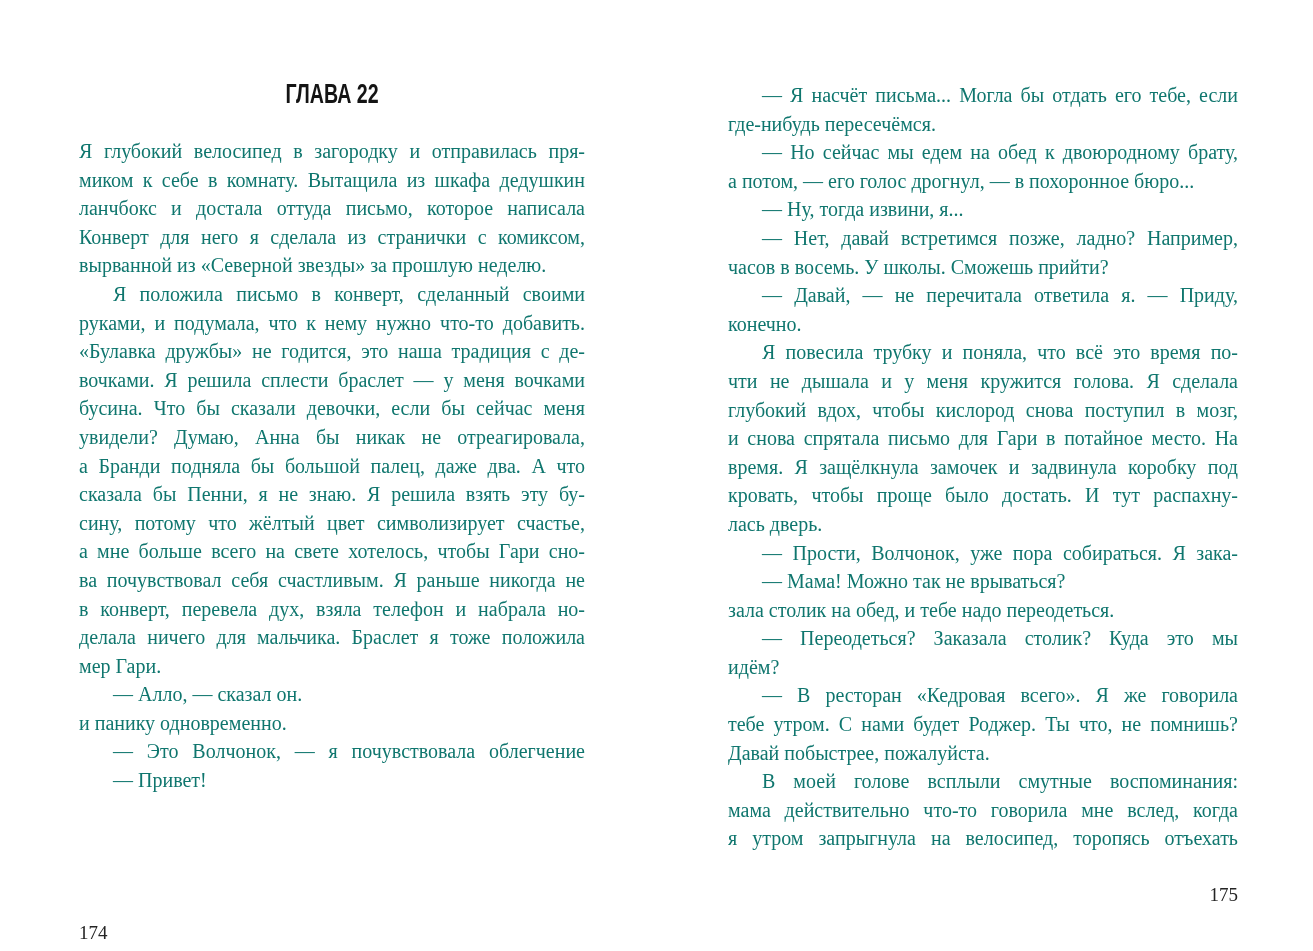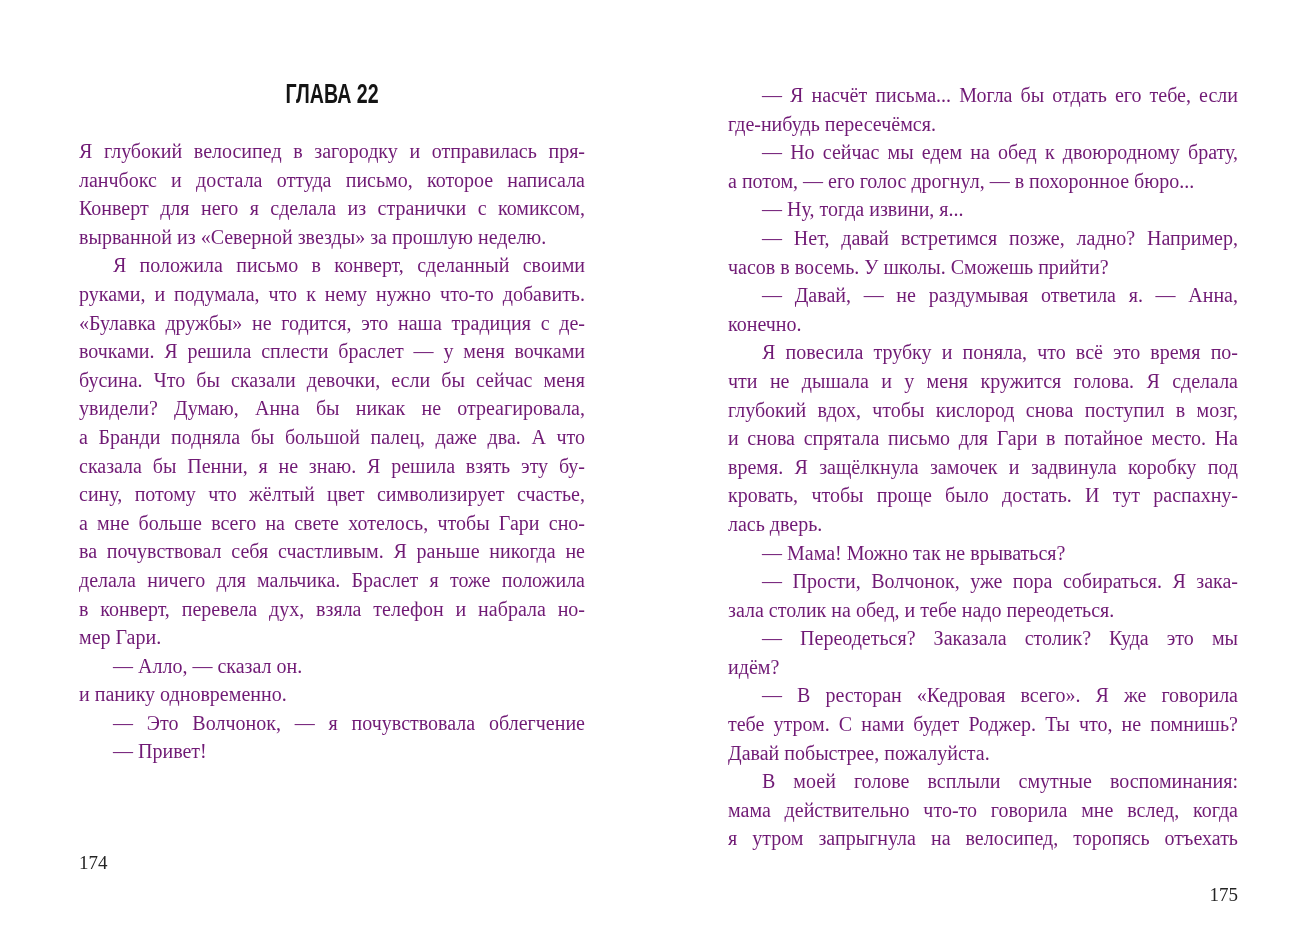--- a/index.html
+++ b/index.html
@@ -30,86 +30,87 @@
   }
 
   .body-text { width: 100%; }
   .line {
     font-size: 20px;
     line-height: 28.6px;
     height: 28.6px;
     overflow: hidden;
     text-align: justify;
     text-align-last: justify;
-    color: #701a75;
+    color: #0f766e;
   }
   .line.end { text-align: right; text-align-last: left; }
   .line.indent { padding-left: 34px; }
 
   .pagenum {
     position: absolute;
     font-size: 19px;
     line-height: 22px;
     color: #242424;
   }
-  .pagenum-left  { left: 0; top: 770px; }
+  .pagenum-left  { left: 0; top: 840px; }
   .pagenum-right { right: 0; top: 803px; text-align: right; }
 </style>
 </head>
 <body>
 
 <div class="page page-left">
   <h1 class="chapter-title">ГЛАВА 22</h1>
   <div class="body-text">
       <div class="line">Я глубокий велосипед в загородку и отправилась пря-</div>
+      <div class="line">миком к себе в комнату. Вытащила из шкафа дедушкин</div>
       <div class="line">ланчбокс и достала оттуда письмо, которое написала</div>
       <div class="line">Конверт для него я сделала из странички с комиксом,</div>
       <div class="line end">вырванной из «Северной звезды» за прошлую неделю.</div>
       <div class="line indent">Я положила письмо в конверт, сделанный своими</div>
       <div class="line">руками, и подумала, что к нему нужно что-то добавить.</div>
       <div class="line">«Булавка дружбы» не годится, это наша традиция с де-</div>
       <div class="line">вочками. Я решила сплести браслет — у меня вочками</div>
       <div class="line">бусина. Что бы сказали девочки, если бы сейчас меня</div>
       <div class="line">увидели? Думаю, Анна бы никак не отреагировала,</div>
       <div class="line">а Бранди подняла бы большой палец, даже два. А что</div>
       <div class="line">сказала бы Пенни, я не знаю. Я решила взять эту бу-</div>
       <div class="line">сину, потому что жёлтый цвет символизирует счастье,</div>
       <div class="line">а мне больше всего на свете хотелось, чтобы Гари сно-</div>
       <div class="line">ва почувствовал себя счастливым. Я раньше никогда не</div>
+      <div class="line">в конверт, перевела дух, взяла телефон и набрала но-</div>
       <div class="line">делала ничего для мальчика. Браслет я тоже положила</div>
-      <div class="line">в конверт, перевела дух, взяла телефон и набрала но-</div>
       <div class="line end">мер Гари.</div>
       <div class="line indent end">— Алло, — сказал он.</div>
       <div class="line end">и панику одновременно.</div>
       <div class="line indent">— Это Волчонок, — я почувствовала облегчение</div>
       <div class="line indent end">— Привет!</div>
     </div>
   <div class="pagenum pagenum-left">174</div>
 </div>
 
 <div class="page page-right">
   <div class="body-text">
       <div class="line indent">— Я насчёт письма... Могла бы отдать его тебе, если</div>
       <div class="line end">где-нибудь пересечёмся.</div>
       <div class="line indent">— Но сейчас мы едем на обед к двоюродному брату,</div>
       <div class="line end">а потом, — его голос дрогнул, — в похоронное бюро...</div>
       <div class="line indent end">— Ну, тогда извини, я...</div>
       <div class="line indent">— Нет, давай встретимся позже, ладно? Например,</div>
       <div class="line end">часов в восемь. У школы. Сможешь прийти?</div>
-      <div class="line indent">— Давай, — не раздумывая ответила я. — Анна,</div>
+      <div class="line indent">— Давай, — не перечитала ответила я. — Приду,</div>
       <div class="line end">конечно.</div>
       <div class="line indent">Я повесила трубку и поняла, что всё это время по-</div>
       <div class="line">чти не дышала и у меня кружится голова. Я сделала</div>
       <div class="line">глубокий вдох, чтобы кислород снова поступил в мозг,</div>
       <div class="line">и снова спрятала письмо для Гари в потайное место. На</div>
       <div class="line">время. Я защёлкнула замочек и задвинула коробку под</div>
       <div class="line">кровать, чтобы проще было достать. И тут распахну-</div>
       <div class="line end">лась дверь.</div>
+      <div class="line indent">— Прости, Волчонок, уже пора собираться. Я зака-</div>
       <div class="line indent end">— Мама! Можно так не врываться?</div>
-      <div class="line indent">— Прости, Волчонок, уже пора собираться. Я зака-</div>
       <div class="line end">зала столик на обед, и тебе надо переодеться.</div>
       <div class="line indent">— Переодеться? Заказала столик? Куда это мы</div>
       <div class="line end">идём?</div>
       <div class="line indent">— В ресторан «Кедровая всего». Я же говорила</div>
       <div class="line">тебе утром. С нами будет Роджер. Ты что, не помнишь?</div>
       <div class="line end">Давай побыстрее, пожалуйста.</div>
       <div class="line indent">В моей голове всплыли смутные воспоминания:</div>
       <div class="line">мама действительно что-то говорила мне вслед, когда</div>
       <div class="line">я утром запрыгнула на велосипед, торопясь отъехать</div>
     </div>

